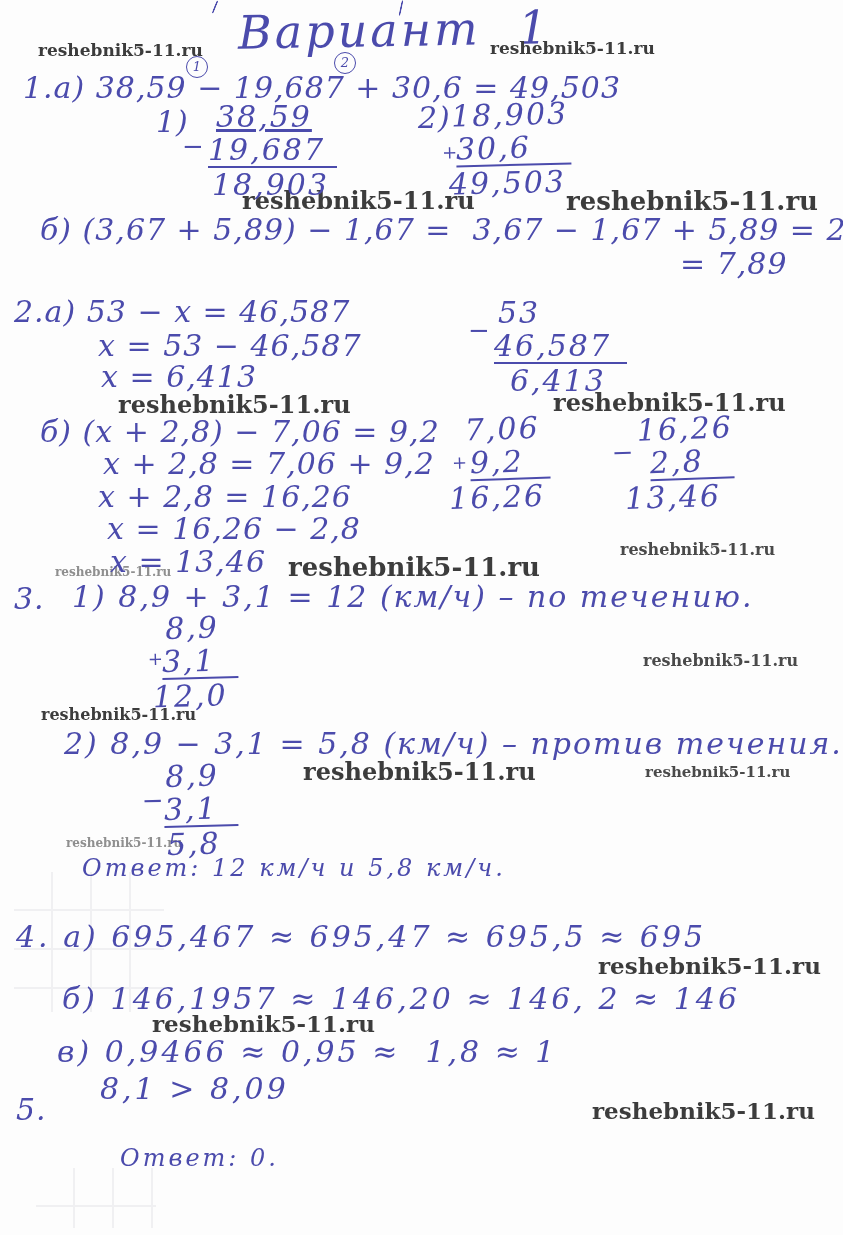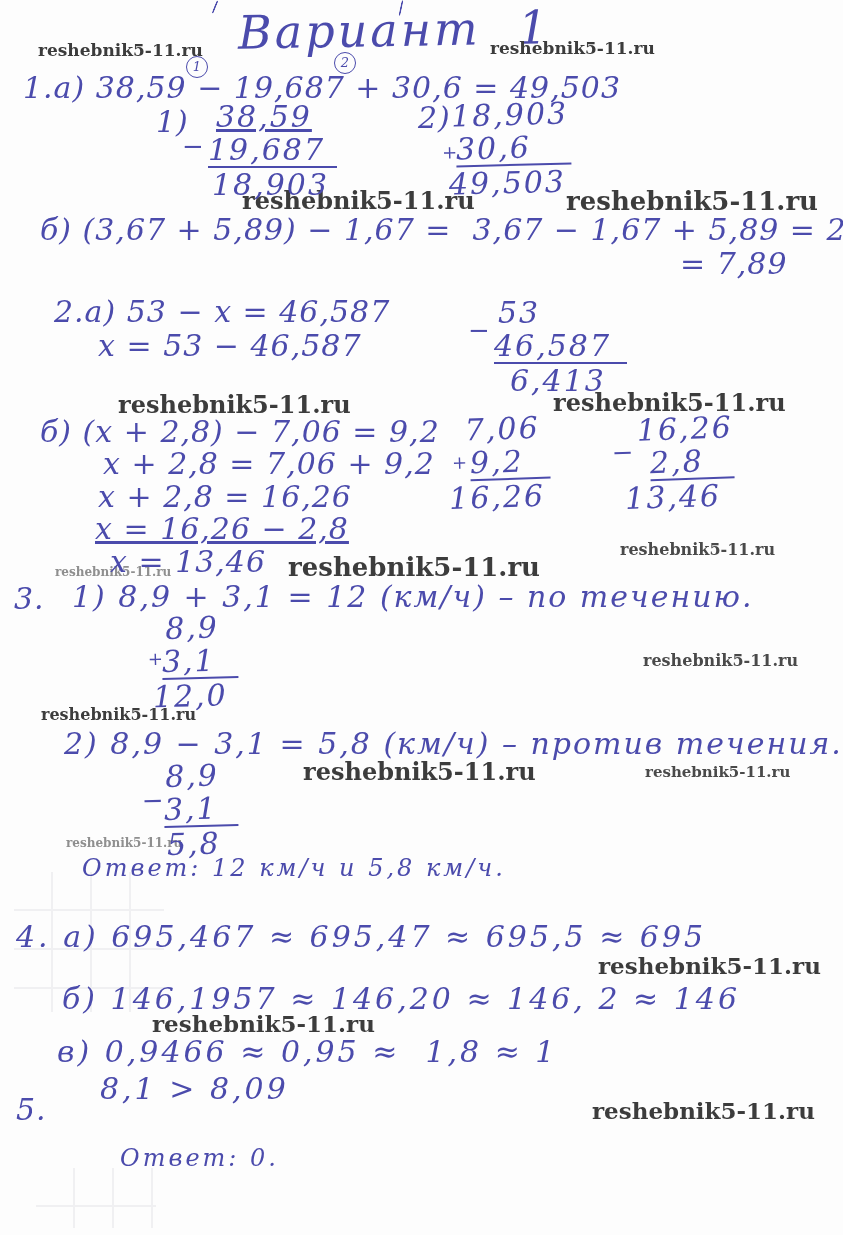--- a/index.html
+++ b/index.html
@@ -85,34 +85,35 @@
   <div class="colblock" style="left:452px;top:98px;transform:rotate(-1.5deg);">
     <span class="op opsmall" style="left:-10px;top:36px;">+</span>
     <div class="num">18,903</div>
     <div class="num underl" style="margin-left:4px;padding-right:40px;">30,6</div>
     <div class="num" style="margin-left:-4px;">49,503</div>
   </div>
 
   <div class="hw fs30" style="left:40px;top:214px;">б) (3,67 + 5,89) − 1,67 =  3,67 − 1,67 + 5,89 = 2 + 5,89</div>
   <div class="hw fs30" style="left:680px;top:248px;">= 7,89</div>
 
-  <div class="hw fs30" style="left:14px;top:296px;margin-left:40px;">2.а) 53 − x = 46,587</div>
+  <div class="hw fs30" style="left:14px;top:296px;">2.а) 53 − x = 46,587</div>
   <div class="hw fs30" style="left:98px;top:330px;">x = 53 − 46,587</div>
+  <div class="hw fs30" style="left:101px;top:361px;">x = 6,413</div>
 
   <div class="colblock" style="left:494px;top:296px;">
     <span class="op" style="left:-26px;top:18px;">−</span>
     <div class="num" style="margin-left:4px;">53</div>
     <div class="num underl" style="padding-right:16px;">46,587</div>
     <div class="num" style="margin-left:16px;">6,413</div>
   </div>
 
   <div class="hw fs30" style="left:40px;top:416px;">б) (x + 2,8) − 7,06 = 9,2</div>
   <div class="hw fs30" style="left:103px;top:448px;">x + 2,8 = 7,06 + 9,2</div>
   <div class="hw fs30" style="left:98px;top:481px;">x + 2,8 = 16,26</div>
-  <div class="hw fs30" style="left:95px;top:513px;text-decoration:underline;">x = 16,26 − 2,8</div>
+  <div class="hw fs30" style="left:107px;top:513px;">x = 16,26 − 2,8</div>
   <div class="hw fs30" style="left:110px;top:546px;">x = 13,46</div>
 
   <div class="colblock" style="left:464px;top:412px;transform:rotate(-2deg);">
     <span class="op opsmall" style="left:-12px;top:32px;">+</span>
     <div class="num" style="margin-left:2px;">7,06</div>
     <div class="num underl" style="margin-left:6px;padding-right:26px;">9,2</div>
     <div class="num" style="margin-left:-16px;">16,26</div>
   </div>
 
   <div class="colblock" style="left:636px;top:412px;transform:rotate(-2deg);">

